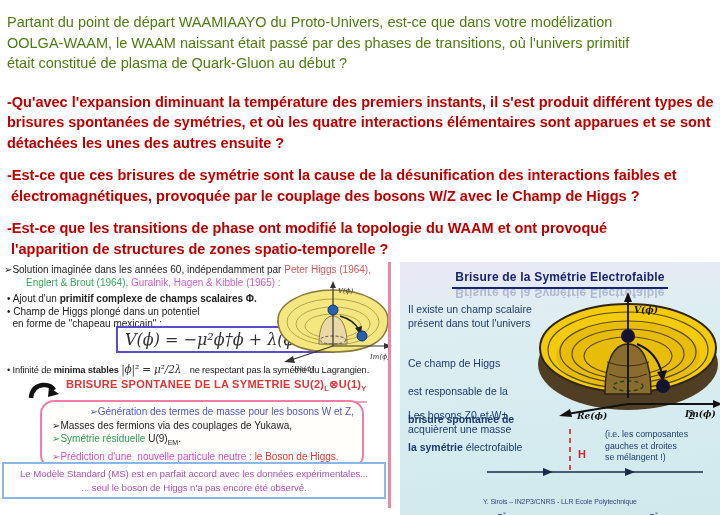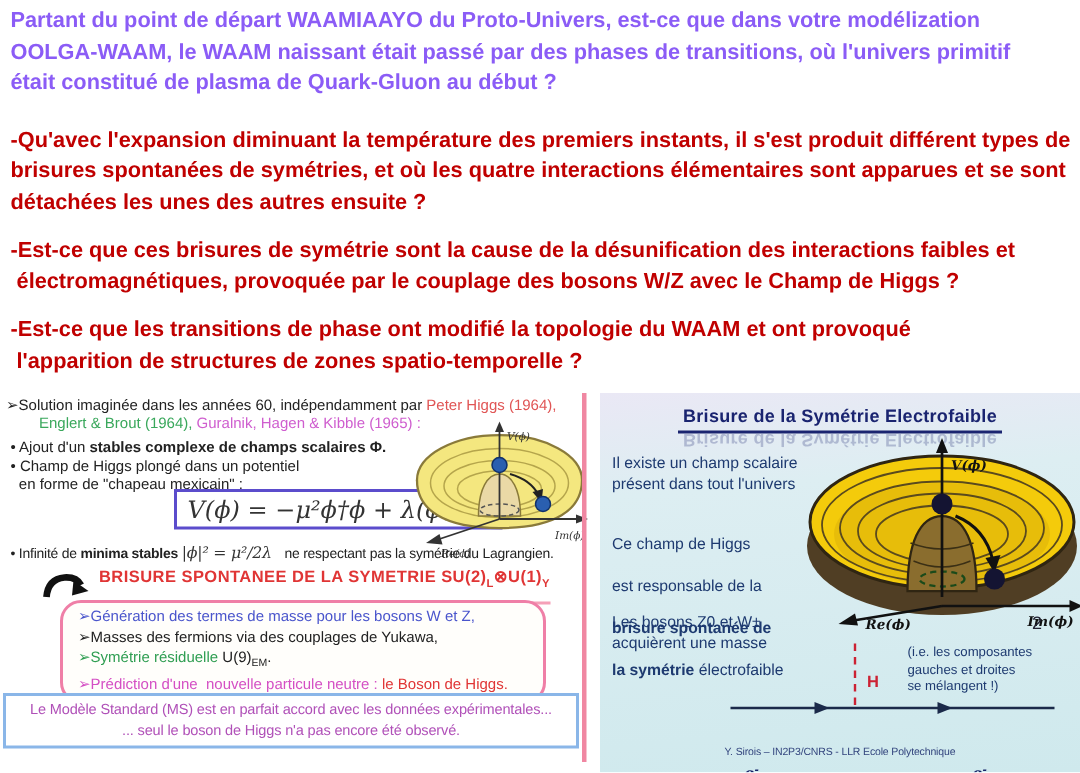--- a/index.html
+++ b/index.html
@@ -1,22 +1,22 @@
 <!DOCTYPE html>
 <html><head>
 <meta charset="utf-8">
 <style>
   html,body{margin:0;padding:0;}
   .page{position:relative;width:720px;height:515px;background:#ffffff;
         font-family:"Liberation Sans",sans-serif;overflow:hidden;}
 
   
   .questions{position:absolute;left:7px;top:4px;width:710px;}
-  .intro{margin:0 0 18px 0;font-weight:bold;font-size:14.5px;line-height:20.5px;
-         color:#8b5cf6;white-space:pre-line;}
+  .intro{margin:8px 0 18px 0;font-weight:normal;font-size:14.5px;line-height:20.5px;
+         color:#4d7c0f;white-space:pre-line;}
   .redq{margin:8px 0 12px 0;font-weight:bold;font-size:14.5px;line-height:20.5px;
         color:#c00000;white-space:pre-line;}
 
   
   .bottom{position:absolute;left:0;top:262px;width:664px;height:253px;}
 
   
   .left-slide{position:absolute;left:0;top:0;width:396px;height:253px;
               font-size:10px;color:#222;}
   .sol-line1{position:absolute;left:4px;top:2px;white-space:nowrap;}
@@ -33,21 +33,21 @@
           white-space:nowrap;}
   .minima .math{font-size:10.5px;}
   .minima .post{margin-left:6px;}
   .brisure-row{position:absolute;left:28px;top:116px;display:flex;align-items:center;gap:6px;}
   .brisure-text{color:#e03535;font-weight:bold;font-size:11px;letter-spacing:0.3px;
                 border-bottom:2px solid #f5a0b8;padding-bottom:8px;white-space:nowrap;}
   .brisure-text sub{font-size:7.5px;}
   .pink-box{position:absolute;left:40px;top:138px;width:302px;border:2px solid #ef7fa7;
             border-radius:14px;padding:3px 8px 4px 10px;line-height:13.5px;font-size:10px;
             background:#fffefb;white-space:nowrap;}
-  .pb-blue{color:#4a55cc;} .pb-black{color:#222;} .pb-green{color:#2f9e52;}
+  .pb-blue{color:#4a55cc;text-align:right;} .pb-black{color:#222;} .pb-green{color:#2f9e52;}
   .pb-ink{color:#222;} .pb-mag{color:#d44fc4;} .pb-red{color:#e03535;}
   .pink-box sub{font-size:7px;color:#222;}
   .blue-box{position:absolute;left:2px;top:200px;width:372px;border:2px solid #8ab6e8;
             border-radius:0;padding:3px 4px;text-align:center;color:#b050b8;
             font-size:9.7px;line-height:13.5px;white-space:pre-line;background:#fff;
             letter-spacing:-0.1px;}
   .pink-strip{position:absolute;left:388px;top:0;width:3px;height:246px;background:#f087a2;}
 
   
   .right-panel{position:absolute;left:400px;top:0;width:320px;height:253px;
@@ -96,21 +96,21 @@
     <div class="left-slide">
 
       <div class="sol-line1">
         <span>➢Solution imaginée dans les années 60, indépendamment par </span><span class="red2">Peter Higgs (1964),</span>
       </div>
       <div class="sol-line2">
         <span class="grn">Englert &amp; Brout (1964), </span><span class="mag">Guralnik, Hagen &amp; Kibble (1965) :</span>
       </div>
 
       <div class="bullets">
-        <div><span>• Ajout d'un </span><b>stables complexe de champs scalaires Φ.</b></div>
+        <div><span>• Ajout d'un </span><b>primitif complexe de champs scalaires Φ.</b></div>
         <div class="pre-line">• Champ de Higgs plongé dans un potentiel
 &nbsp;&nbsp;en forme de "chapeau mexicain" :</div>
       </div>
 
       <div class="formula-box">
         <span class="math">V(ϕ) = −μ²ϕ†ϕ + λ(ϕ†ϕ)²</span>
       </div>
 
       <svg class="mini-hat" width="122" height="92" viewBox="0 0 122 92">
         <ellipse cx="59" cy="40" rx="55" ry="30" fill="#f4e77f" stroke="#8a7a3a" stroke-width="1.5"></ellipse>

